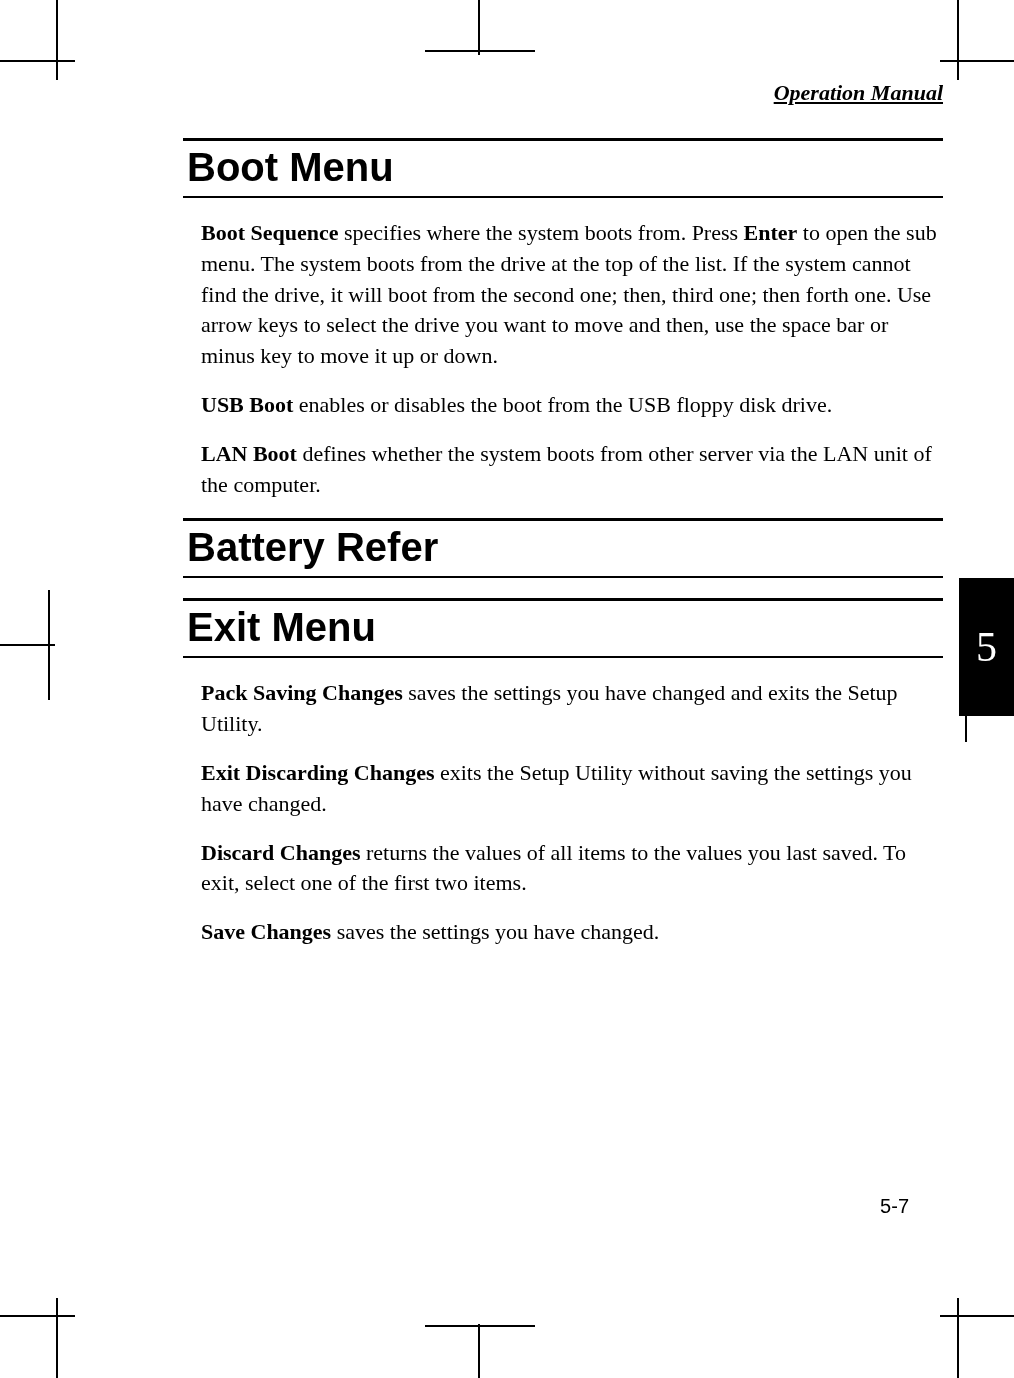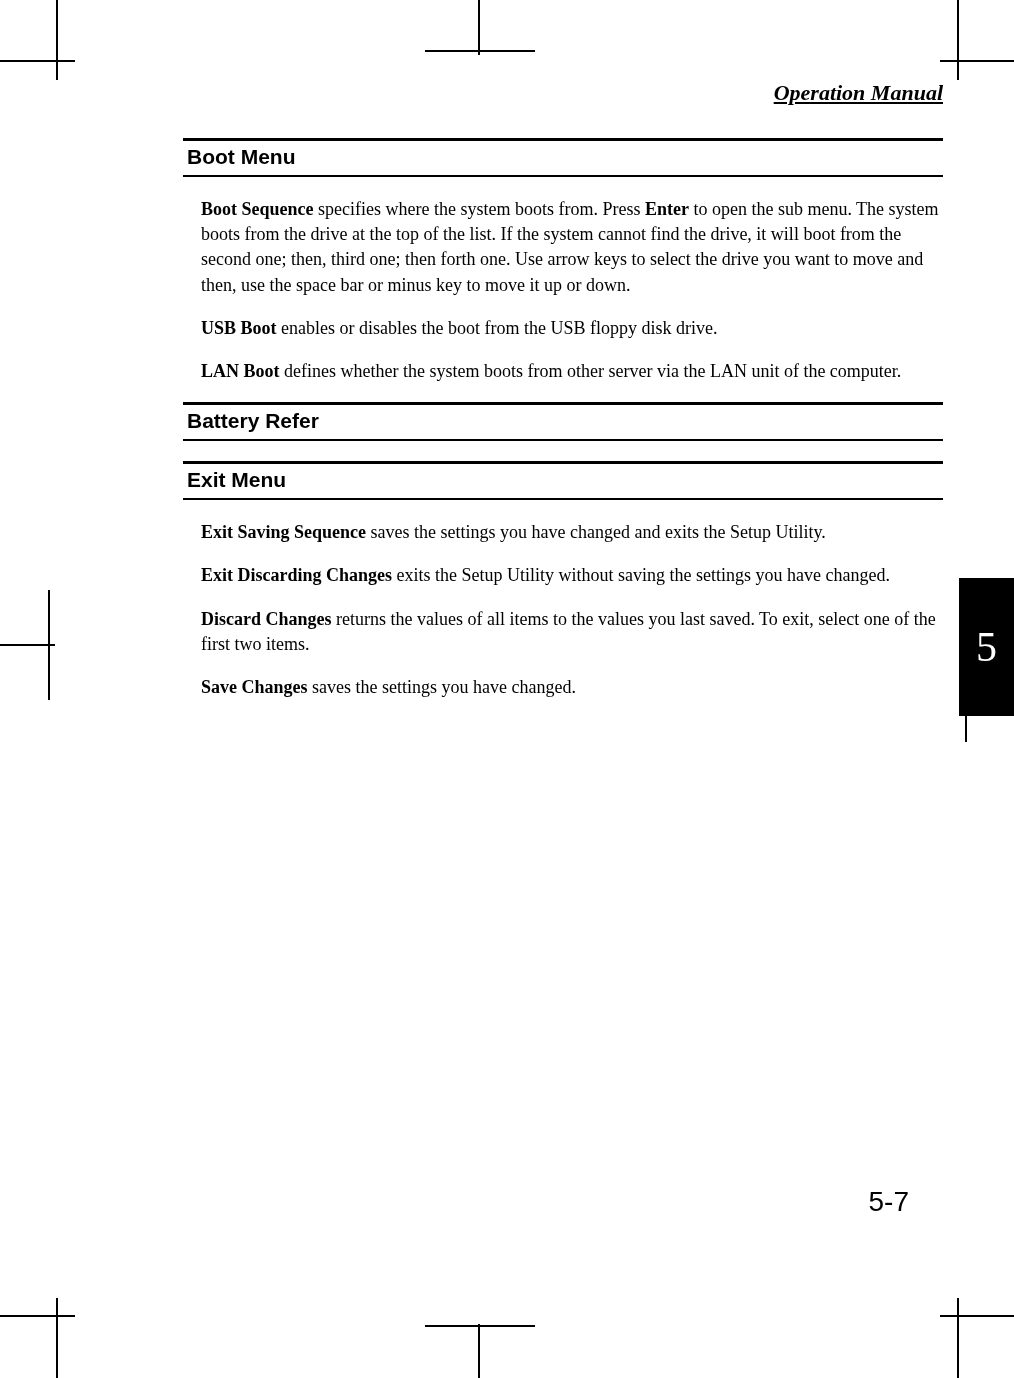--- a/index.html
+++ b/index.html
@@ -40,30 +40,30 @@
     font-weight: bold;
     font-style: italic;
     text-decoration: underline;
     font-size: 22px;
     margin-bottom: 32px;
   }
 
   .section-title {
     font-family: Arial, Helvetica, sans-serif;
     font-weight: bold;
-    font-size: 21px;
+    font-size: 40px;
     border-top: 3px solid #000;
     border-bottom: 2px solid #000;
     padding: 4px 0 6px 4px;
     margin-top: 18px;
     margin-bottom: 20px;
   }
 
   .body-text {
-    font-size: 18px;
+    font-size: 22px;
     line-height: 1.4;
     padding-left: 18px;
     margin-bottom: 18px;
   }
   .body-text b {
     font-weight: bold;
   }
   .body-text i {
     font-style: italic;
   }
@@ -81,21 +81,21 @@
     display: flex;
     align-items: center;
     justify-content: center;
   }
 
   .page-number {
     position: absolute;
     right: 105px;
     bottom: 160px;
     font-family: Arial, Helvetica, sans-serif;
-    font-size: 28px;
+    font-size: 20px;
   }
 </style>
 </head>
 <body>
 
 <div class="crop-mark mark-h" style="left:0; top:60px; width:75px;"></div>
 <div class="crop-mark mark-v" style="left:56px; top:0; height:80px;"></div>
 
 <div class="crop-mark mark-v" style="left:478px; top:0; height:55px;"></div>
 <div class="crop-mark mark-h" style="left:425px; top:50px; width:110px;"></div>
@@ -130,21 +130,21 @@
     <b>USB Boot</b><span> enables or disables the boot from the USB floppy disk drive.</span>
   </p>
   <p class="body-text">
     <b>LAN Boot</b><span> defines whether the system boots from other server via the LAN unit of the computer.</span>
   </p>
 
   <div class="section-title">Battery Refer</div>
 
   <div class="section-title">Exit Menu</div>
   <p class="body-text">
-    <b>Exit Saving Sequence</b><span> saves the settings you have changed and exits the Setup Utility.</span>
+    <b>Pack Saving Changes</b><span> saves the settings you have changed and exits the Setup Utility.</span>
   </p>
   <p class="body-text">
     <b>Exit Discarding Changes</b><span> exits the Setup Utility without saving the settings you have changed.</span>
   </p>
   <p class="body-text">
     <b>Discard Changes</b><span> returns the values of all items to the values you last saved. To exit, select one of the first two items.</span>
   </p>
   <p class="body-text">
     <b>Save Changes</b><span> saves the settings you have changed.</span>
   </p>

